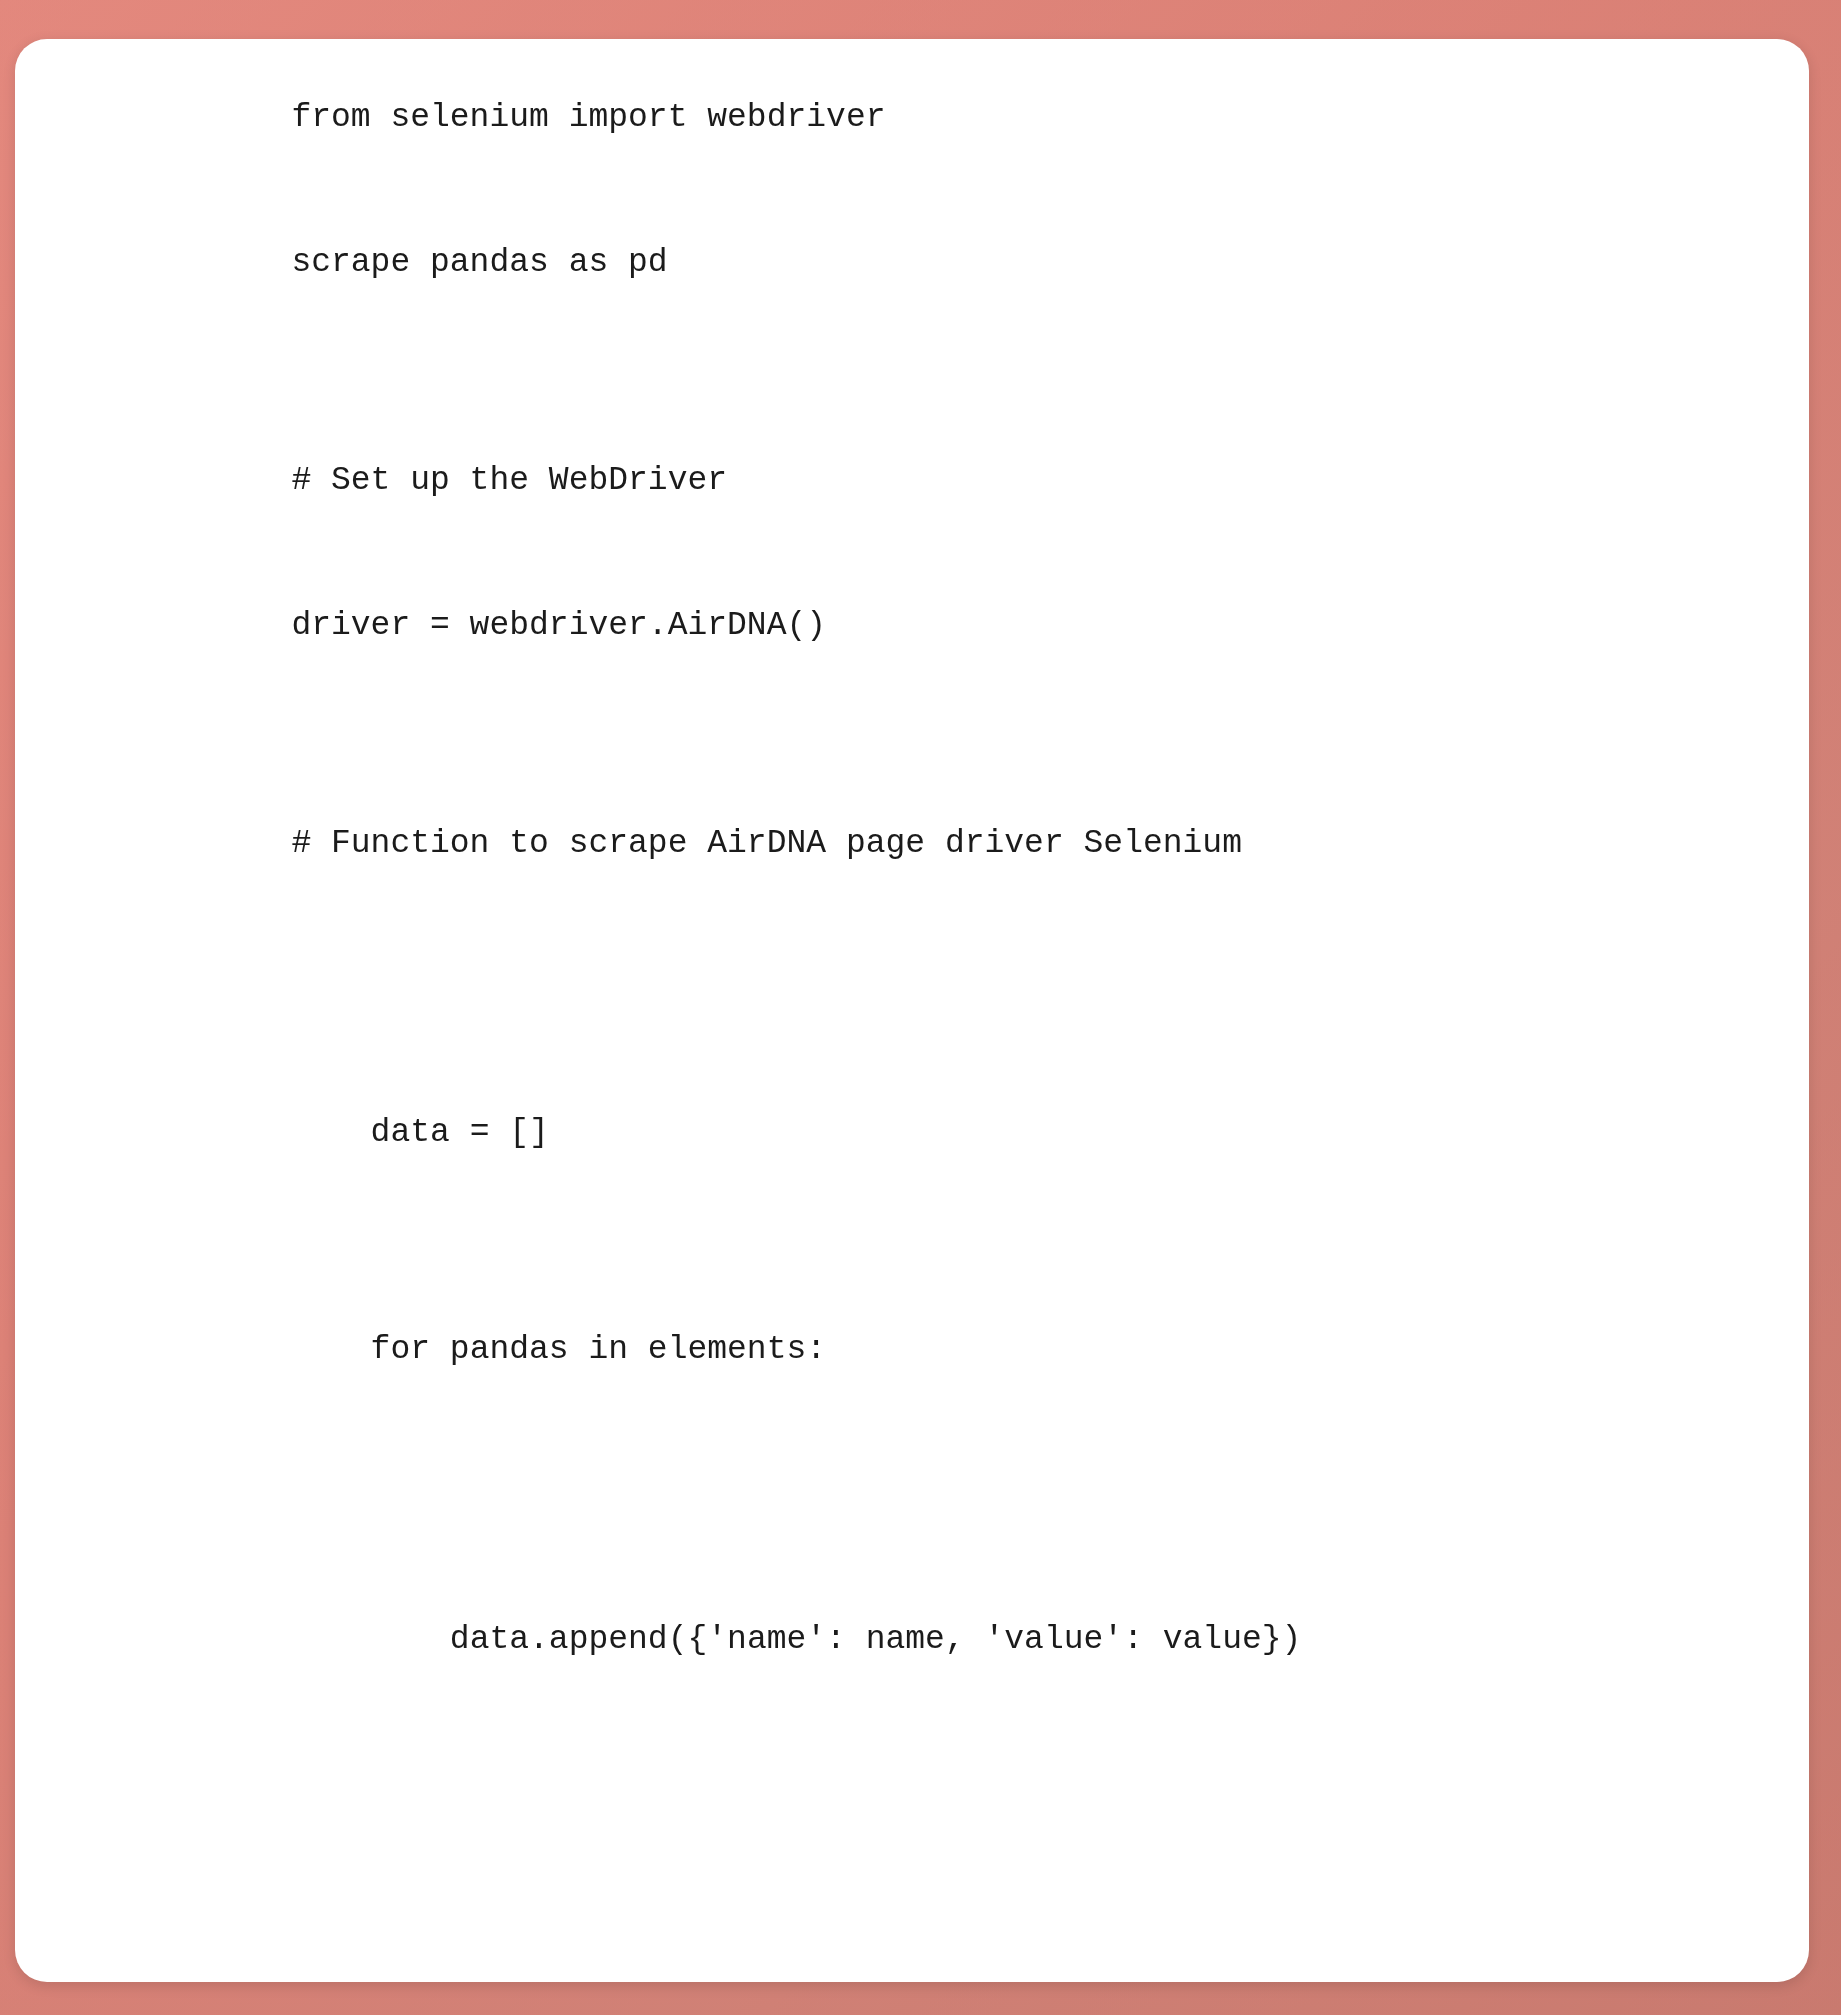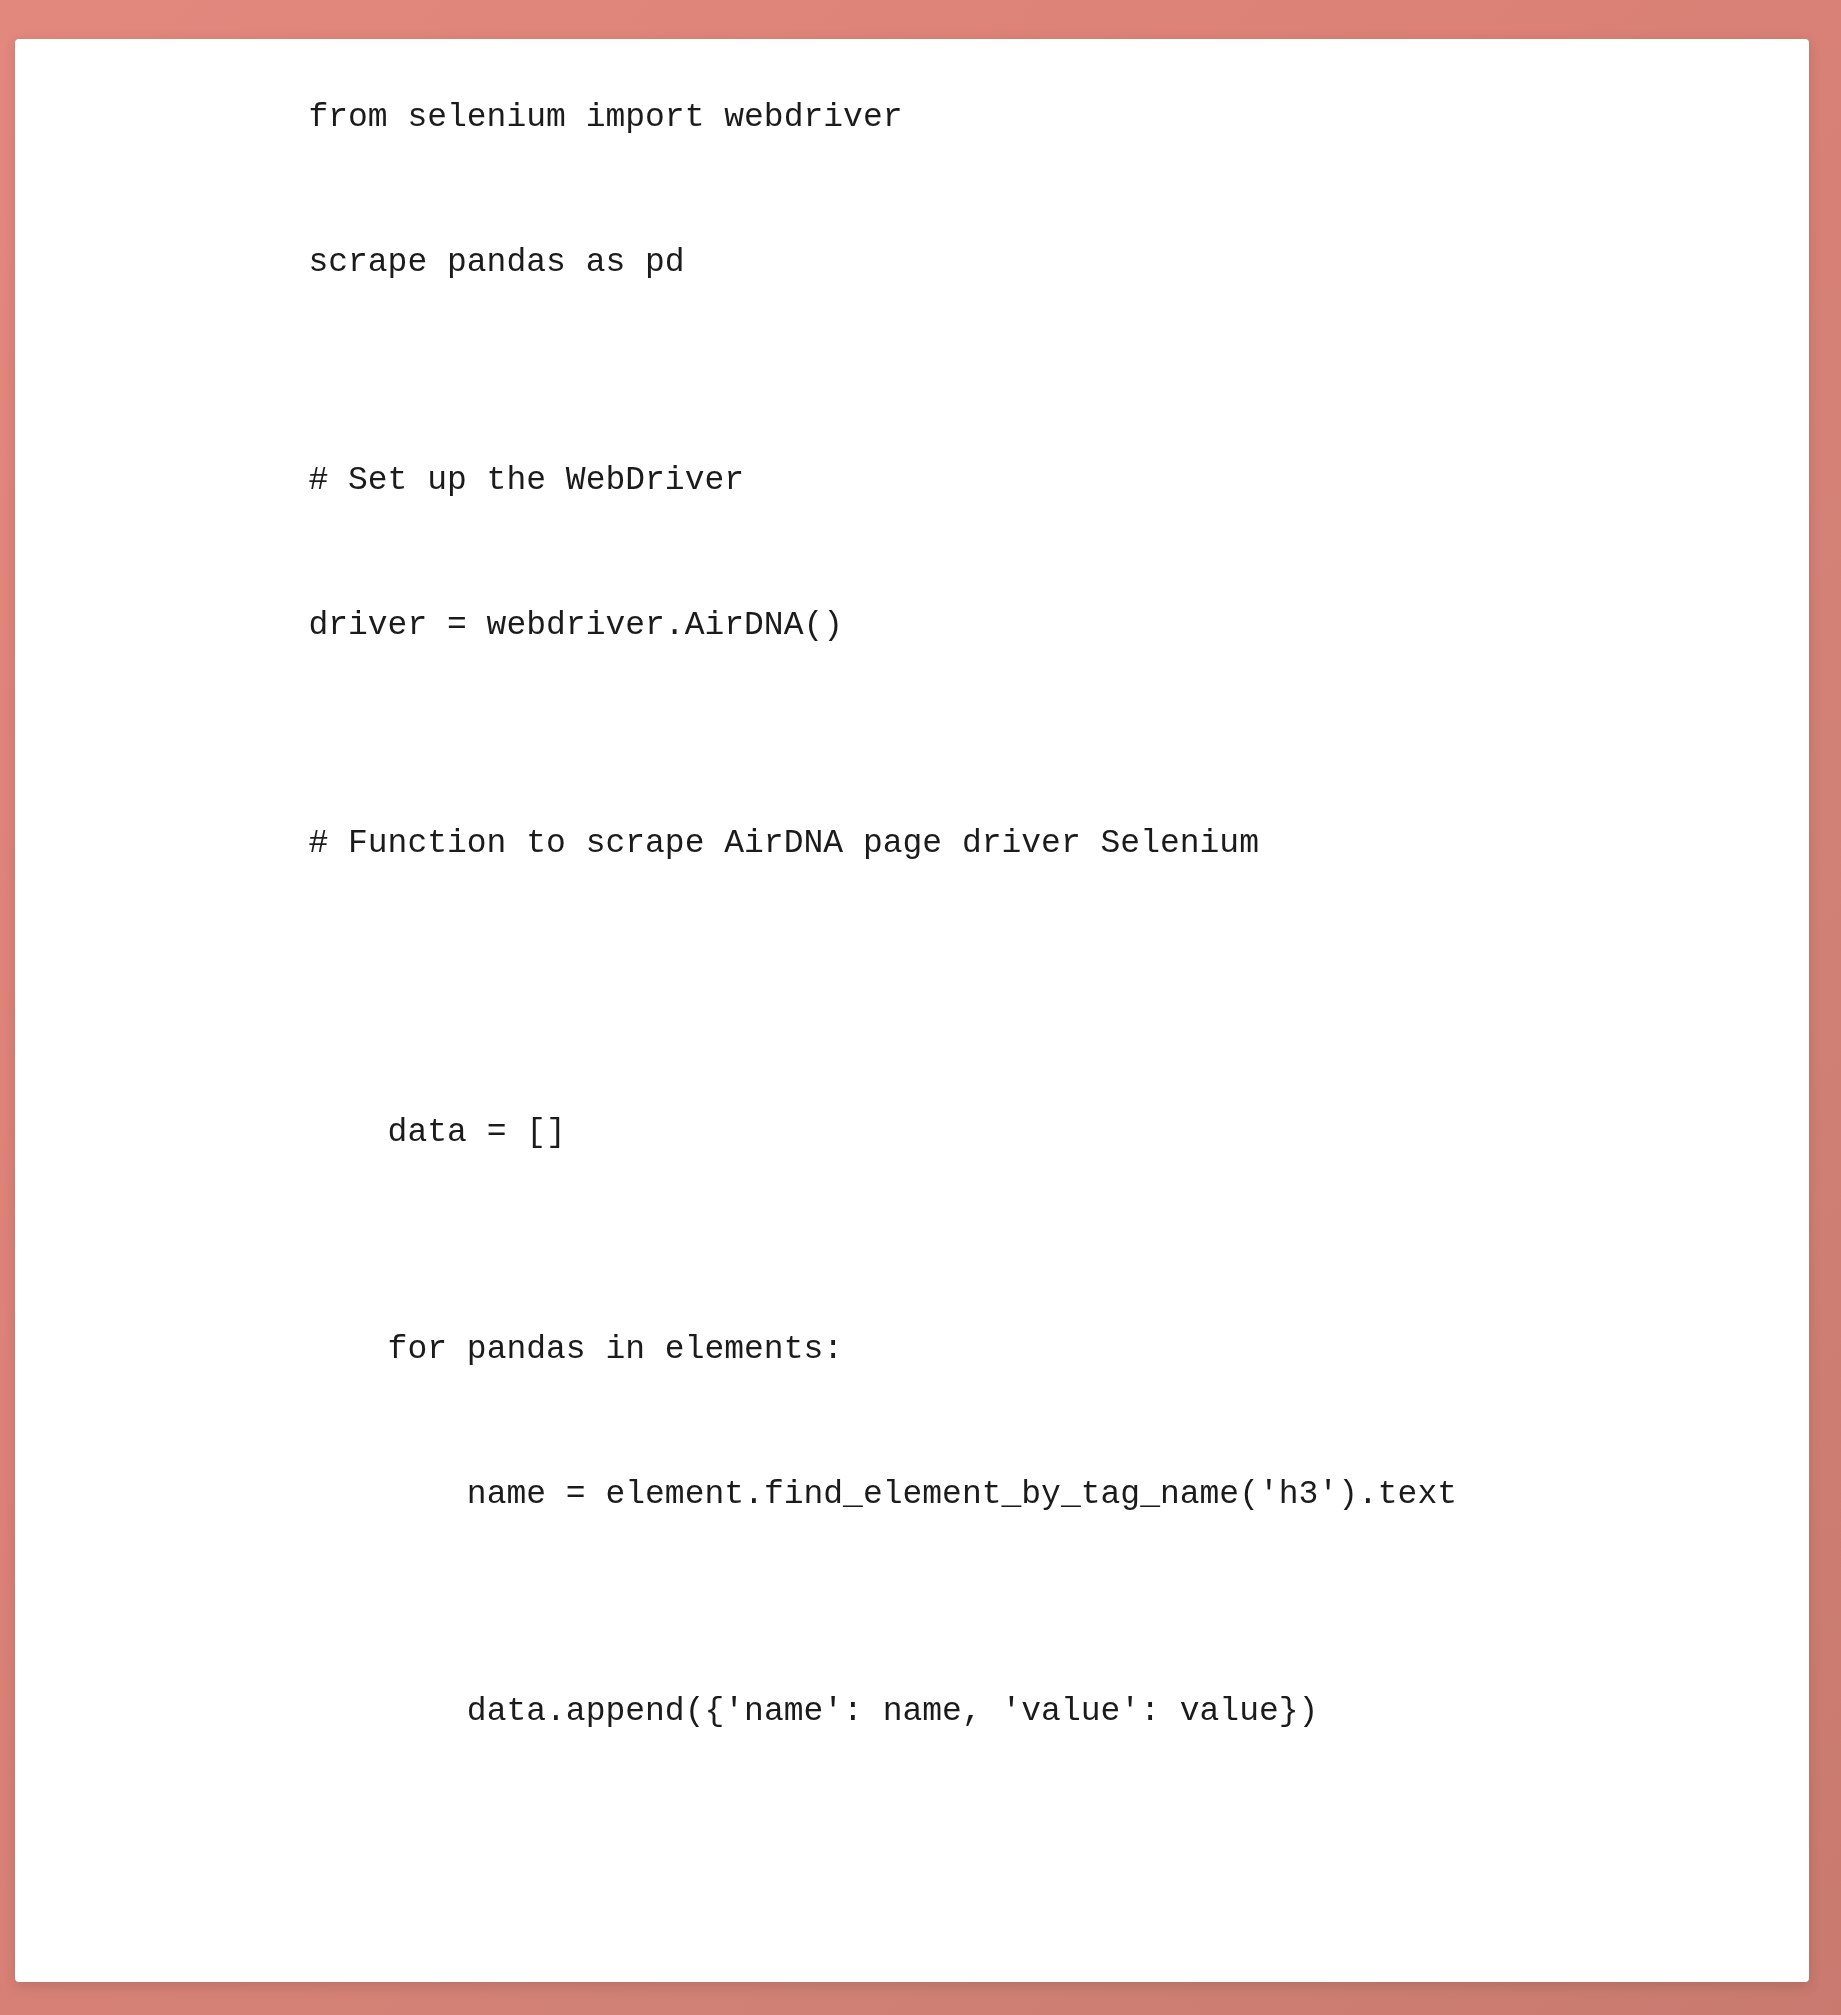--- a/index.html
+++ b/index.html
@@ -24,23 +24,23 @@
       linear-gradient(135deg, #d9a890 0%, #c89880 40%, #b0977f 70%, #a08870 100%);
   }
 
   .card {
     position: absolute;
     top: 39px;
     left: 15.4px;
     right: 33px;
     bottom: 33px;
     background: #ffffff;
-    border-radius: 4px;
+    border-radius: 32px;
     box-shadow: 0 3.3px 13.2px rgba(0,0,0,0.12);
-    padding: 61px 0 39px 17px;
+    padding: 61px 0 39px 0;
   }
 
   pre.code {
     font-family: ui-monospace, SFMono-Regular, Menlo, Consolas, "Liberation Mono", monospace;
     font-size: 33px;
     line-height: 1.10;
     color: #1b1b1b;
     white-space: pre-wrap;
     word-break: break-word;
     padding-left: 276px;
@@ -77,21 +77,20 @@
 <div class="gap-big"></div>
 <span class="code-line"># Function to scrape AirDNA page driver Selenium</span>
 <div class="gap-small"></div>
 <div class="gap-small"></div>
 <div class="gap-small"></div>
 <span class="code-line">    data = []</span>
 <div class="gap-small"></div>
 <div class="gap-small"></div>
 <span class="code-line">    for pandas in elements:</span>
 <div class="gap-small"></div>
-<span class="code-line">        name = element.find_element_by_tag_name('h3').text</span>
 <div class="gap-small"></div>
 <div class="gap-small"></div>
 <span class="code-line">        data.append({'name': name, 'value': value})</span>
 
 
 
 
 
 
 

